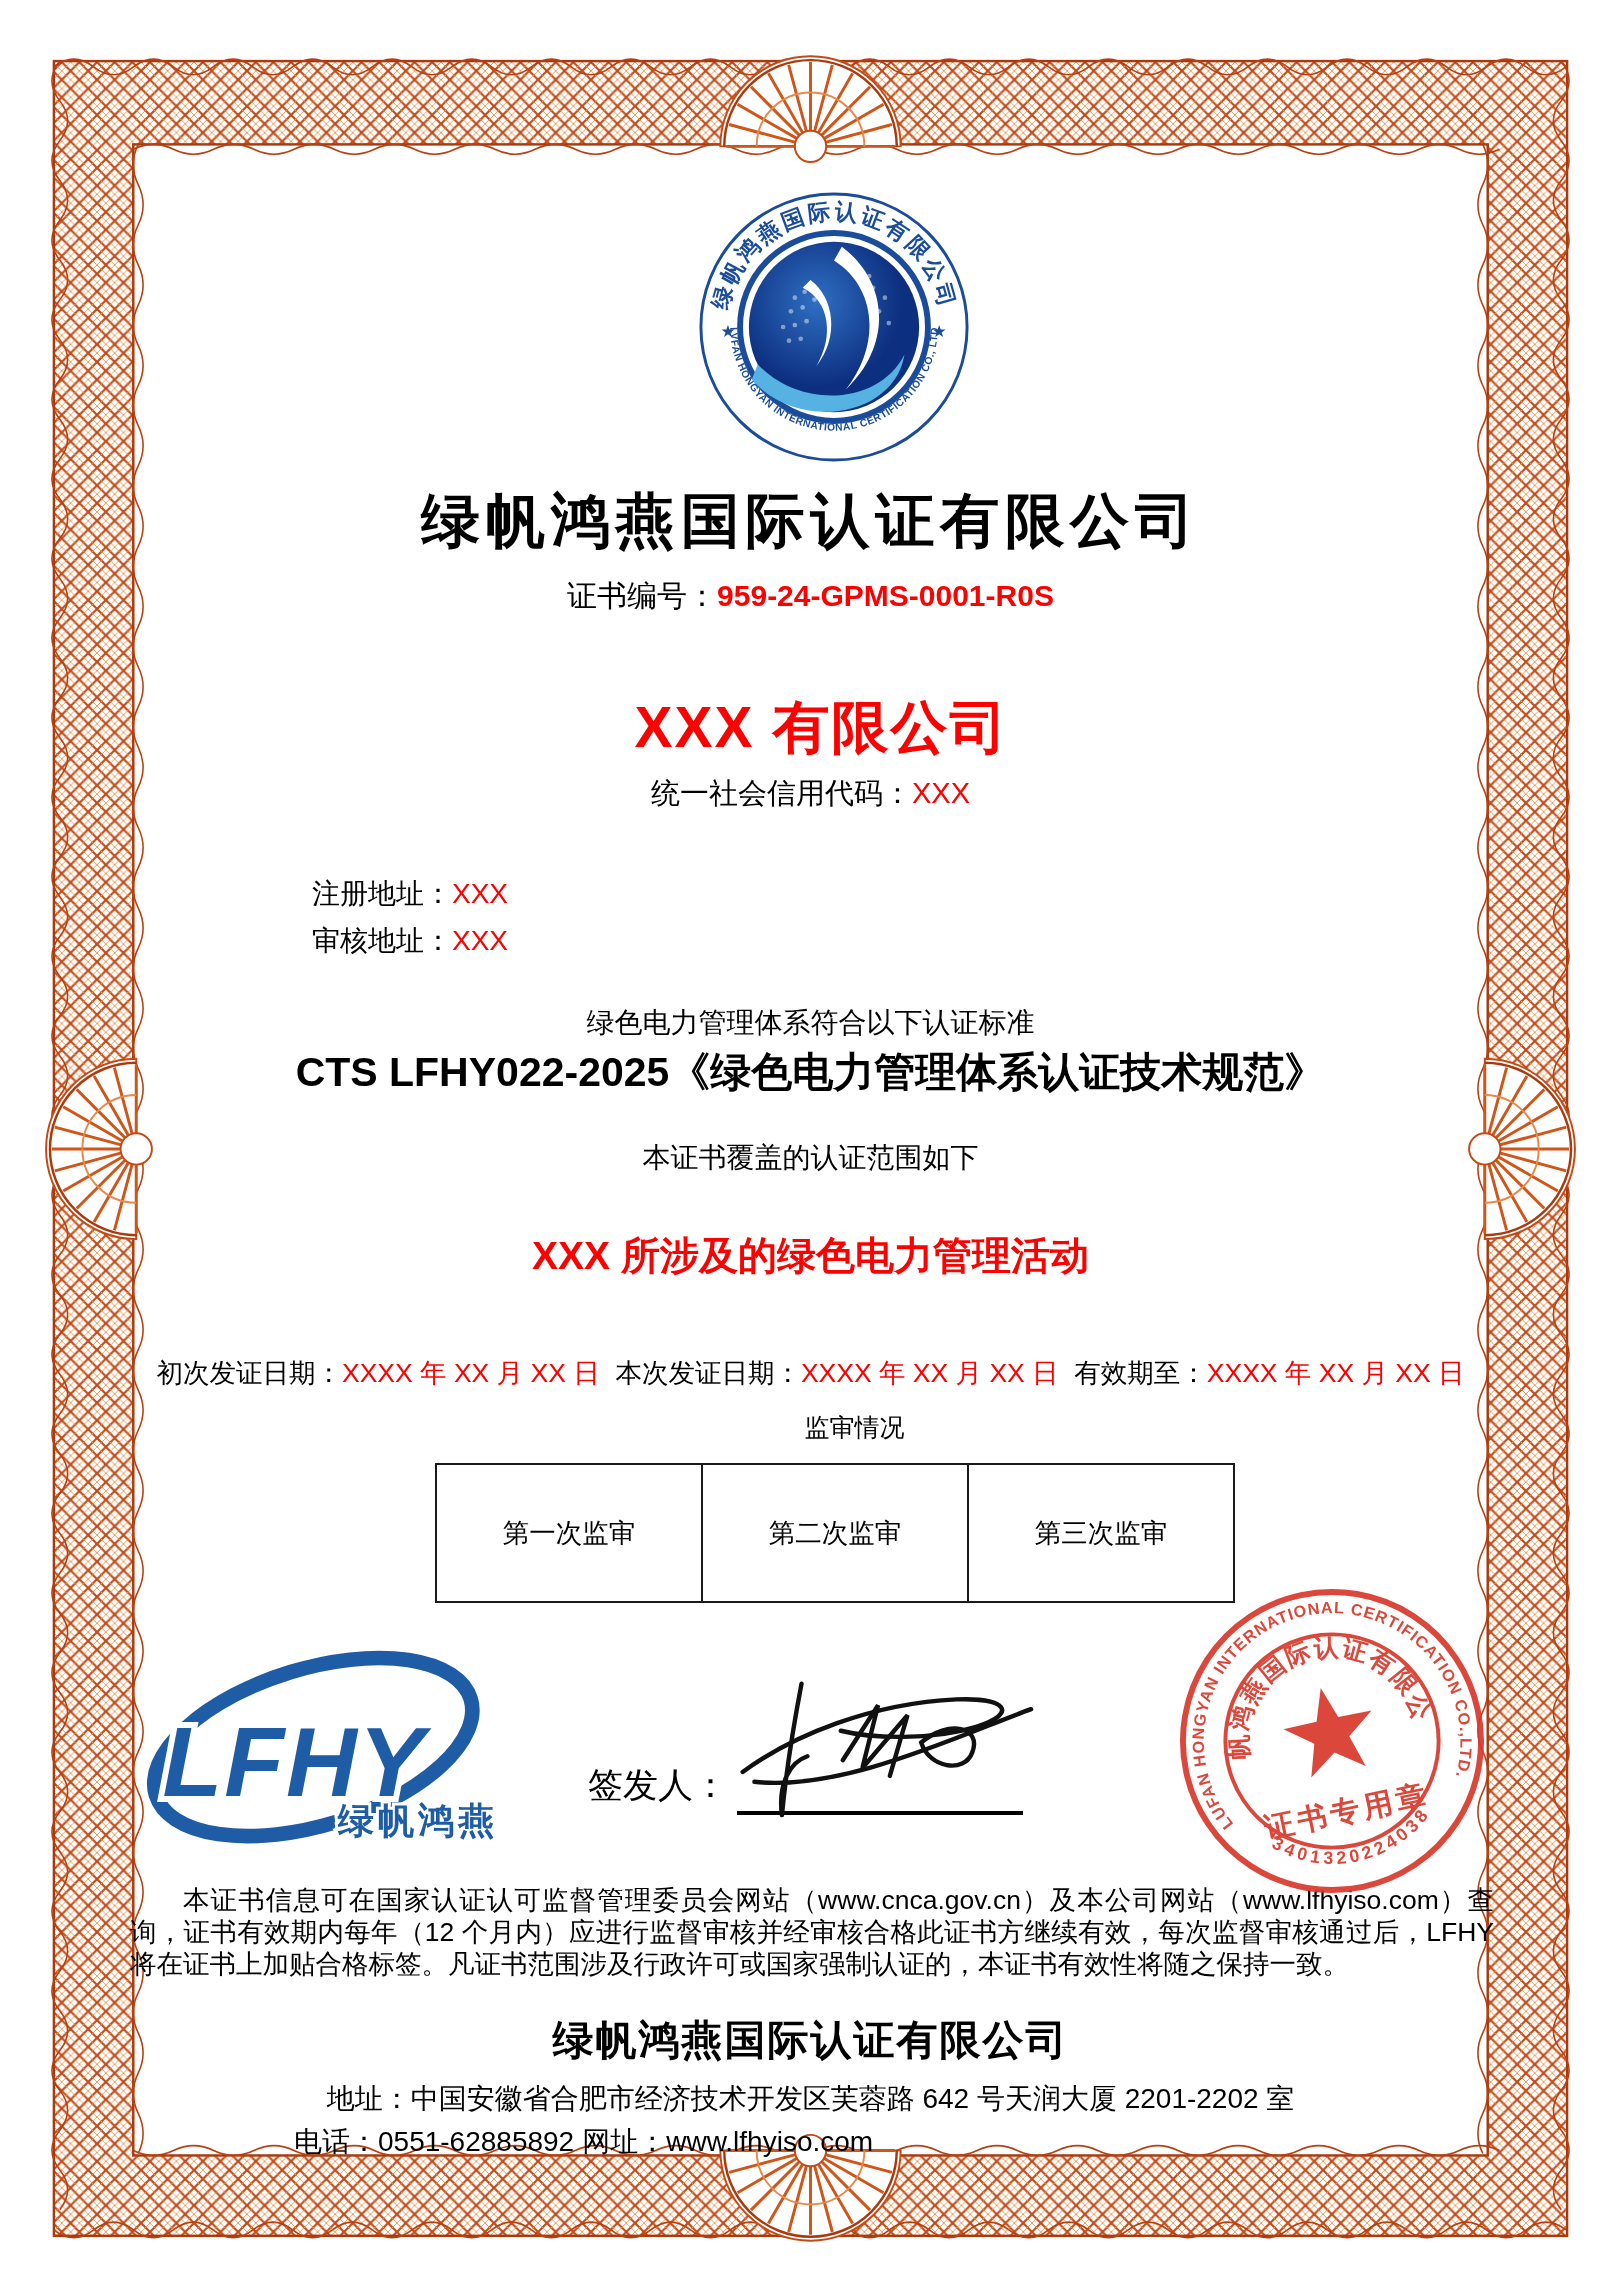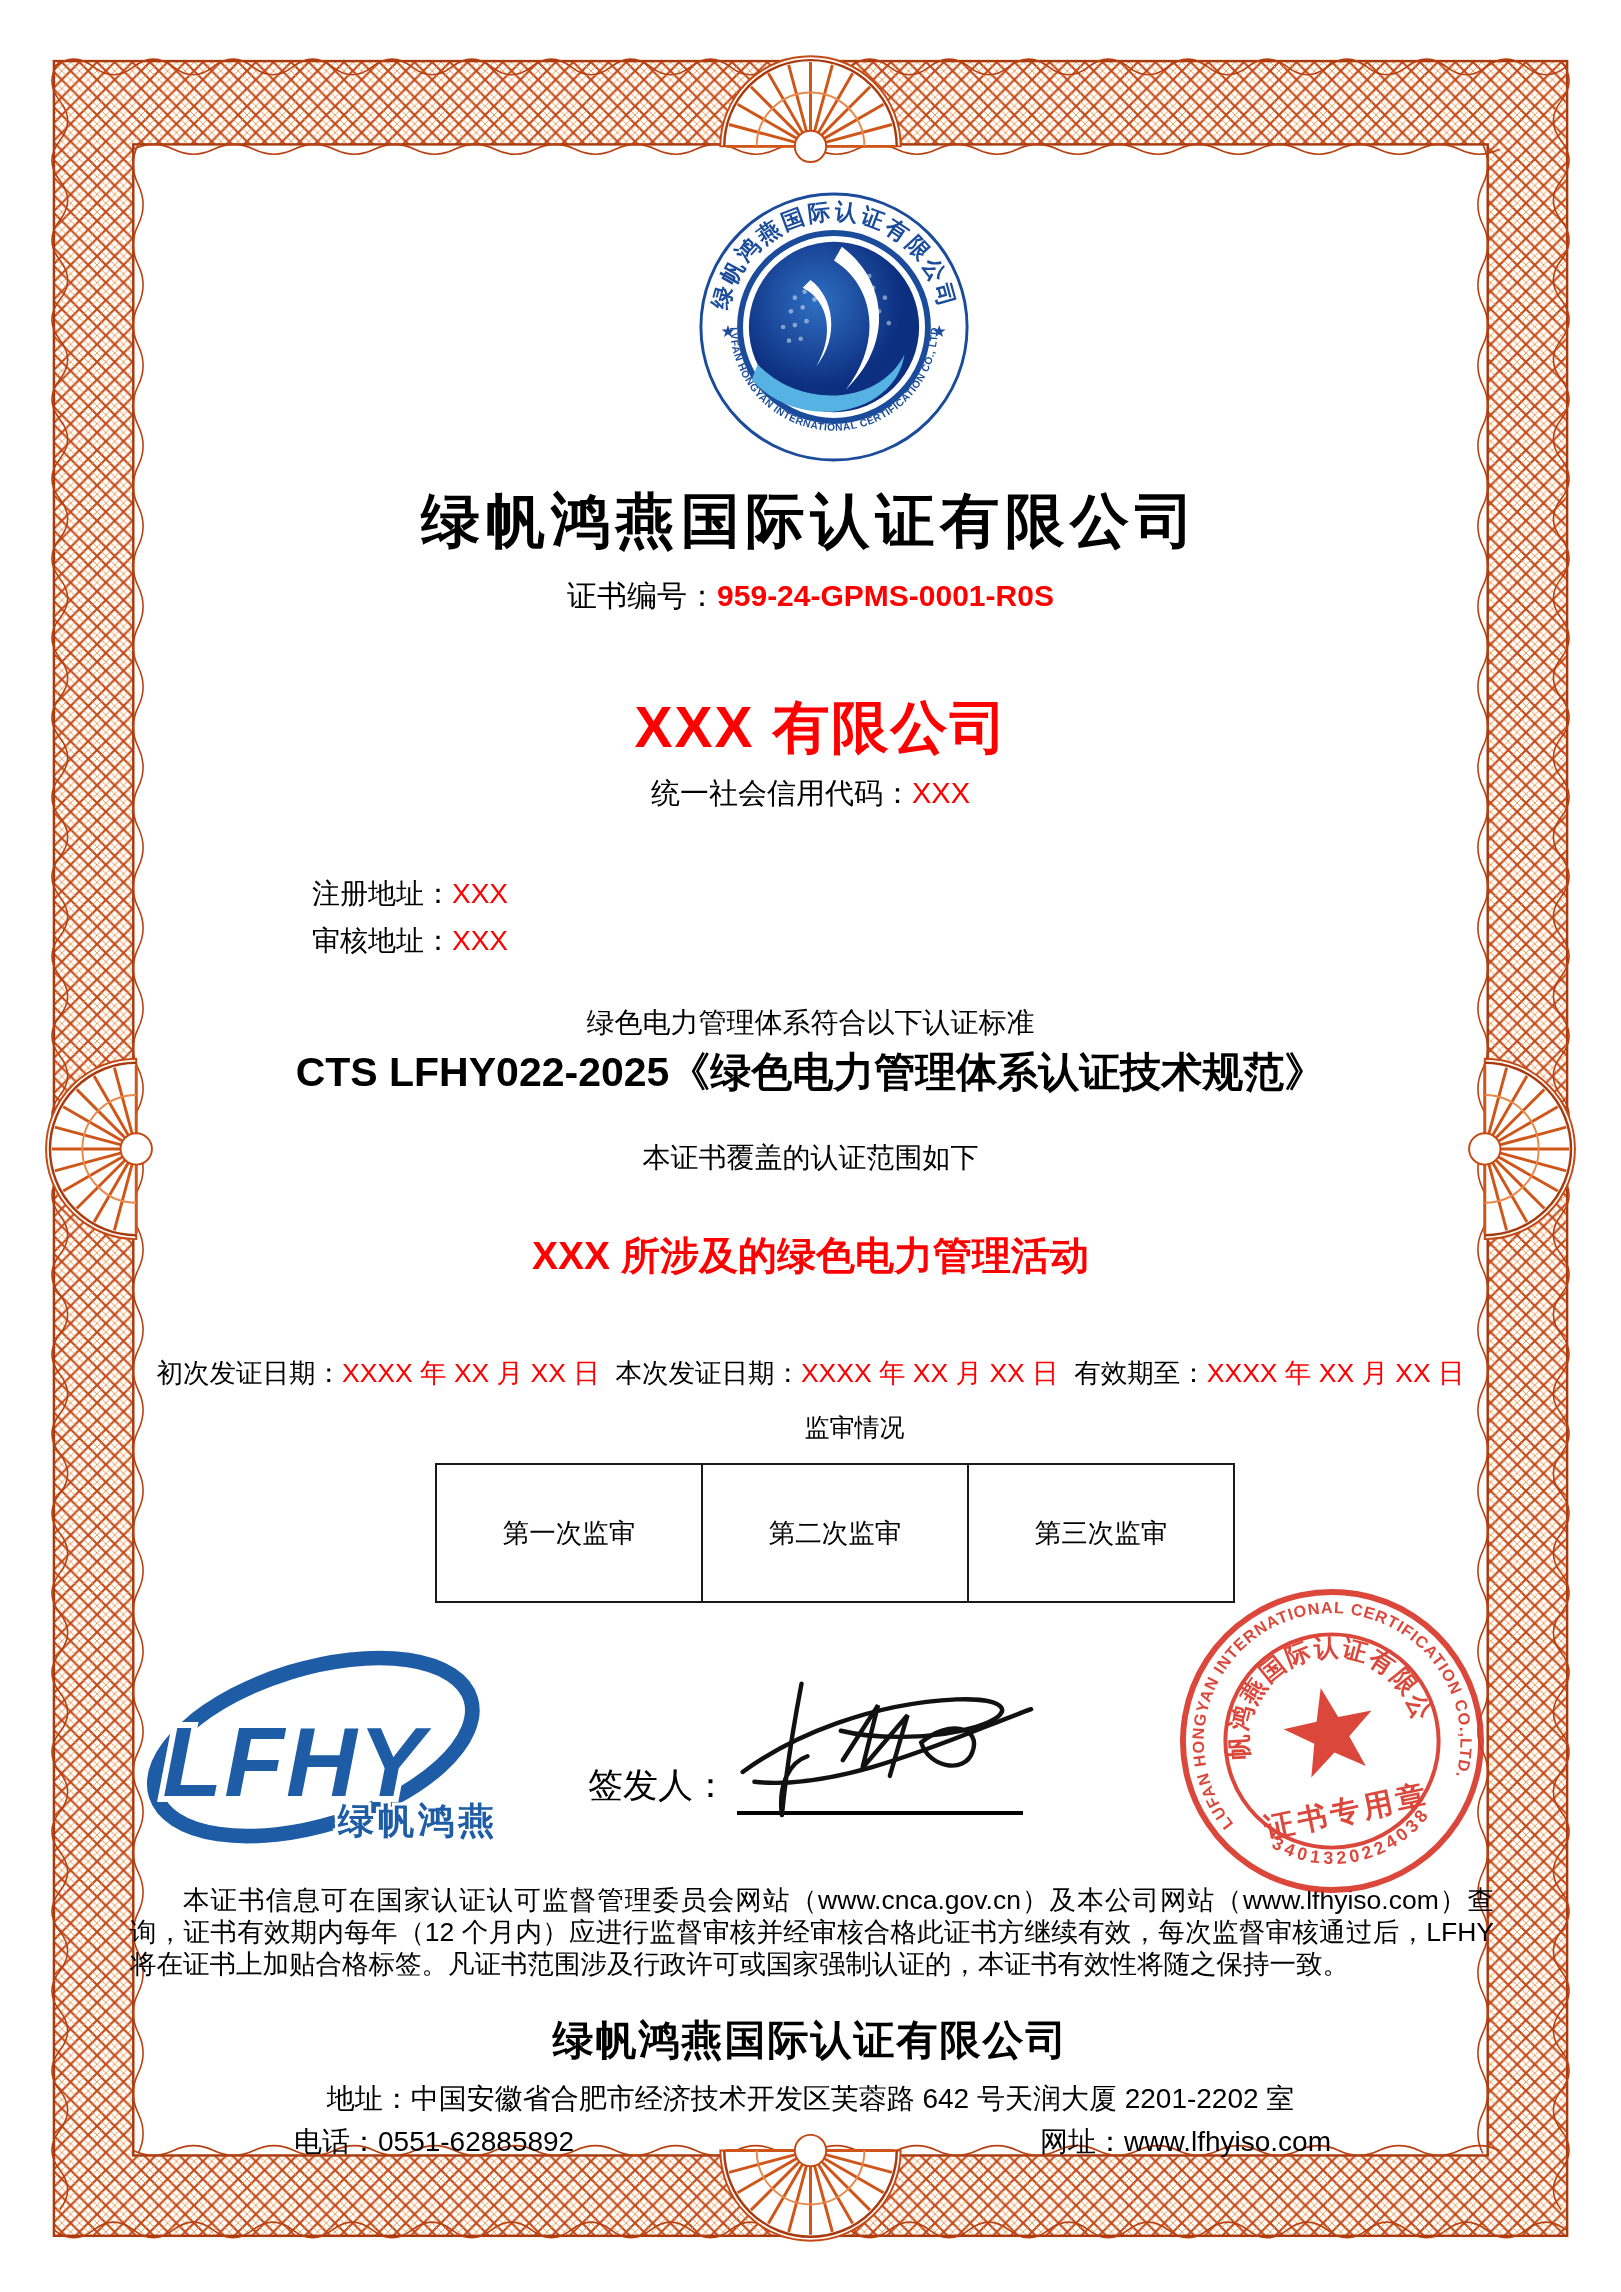--- a/index.html
+++ b/index.html
@@ -26,21 +26,21 @@
               border:2px solid #1a1a1a;border-top-width:2.9px;box-sizing:border-box;background:#fff;}
   .audittable .cell{flex:1;border-left:2px solid #1a1a1a;display:flex;align-items:center;
               justify-content:center;font-size:26.5px;}
   .audittable .cell:first-child{border-left:none;}
   .issuer{top:1762px;left:588px;font-size:35px;}
   .sigline{top:1811px;left:737px;width:286px;height:3.9px;background:#000;}
   .footnote{top:1884px;left:130px;width:1364px;font-size:26.5px;line-height:32px;
             text-align:justify;text-indent:2em;}
   .footco{top:2013px;font-size:41px;font-weight:600;letter-spacing:2px;}
   .footaddr{top:2080px;font-size:28px;}
-  .footrow{top:2123px;left:294px;width:1037px;display:flex;justify-content:space-between;font-size:28px;}
+  .footrow{top:2123px;left:294px;width:1037px;display:flex;font-size:28px;gap:8px;}
   svg text{font-family:"Liberation Sans","DejaVu Sans",sans-serif;}
 </style>
 </head>
 <body>
 
 <div id="page">
 
   <svg id="borderSvg" width="1621" height="2293" viewBox="0 0 1654 2339">
     <defs>
       <pattern id="xh" width="18" height="18" patternUnits="userSpaceOnUse">

